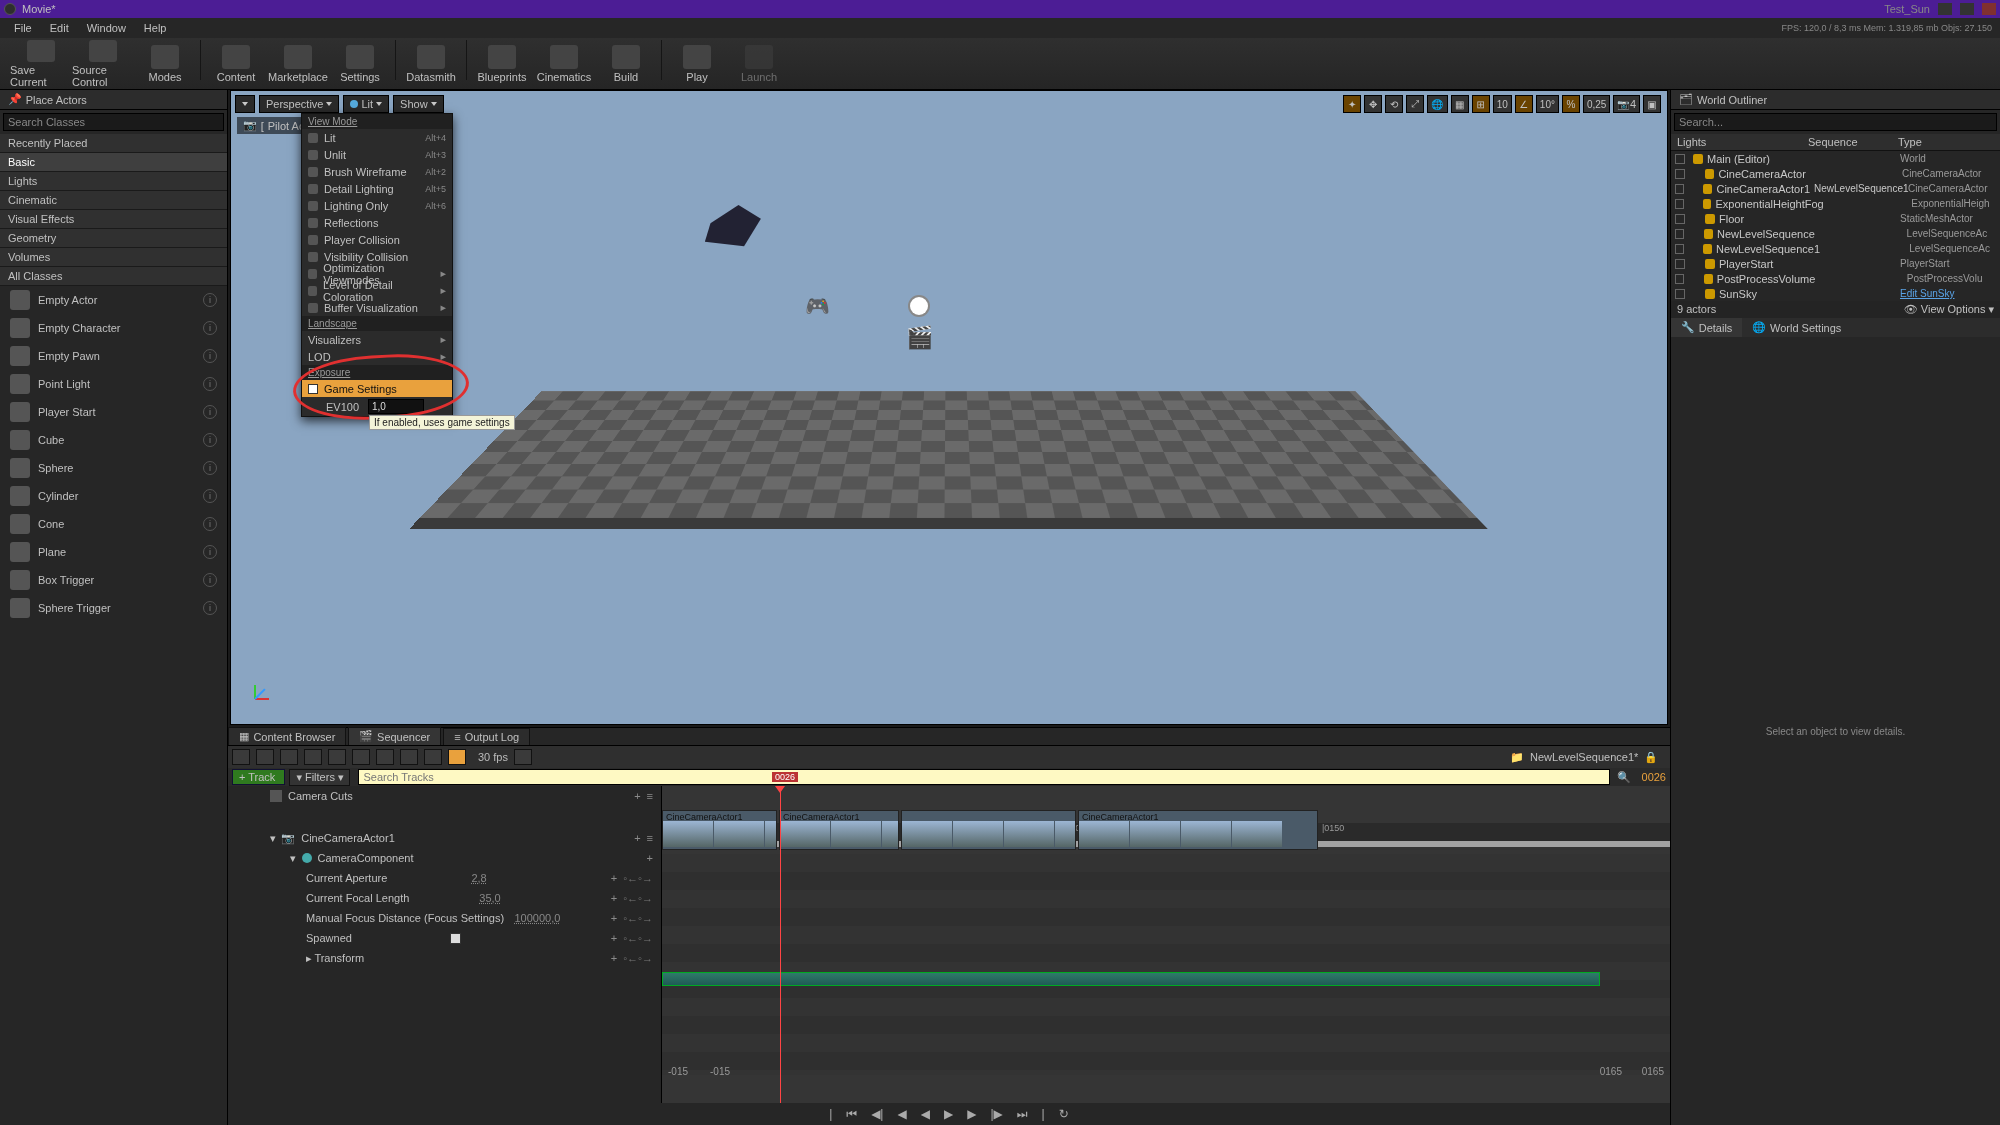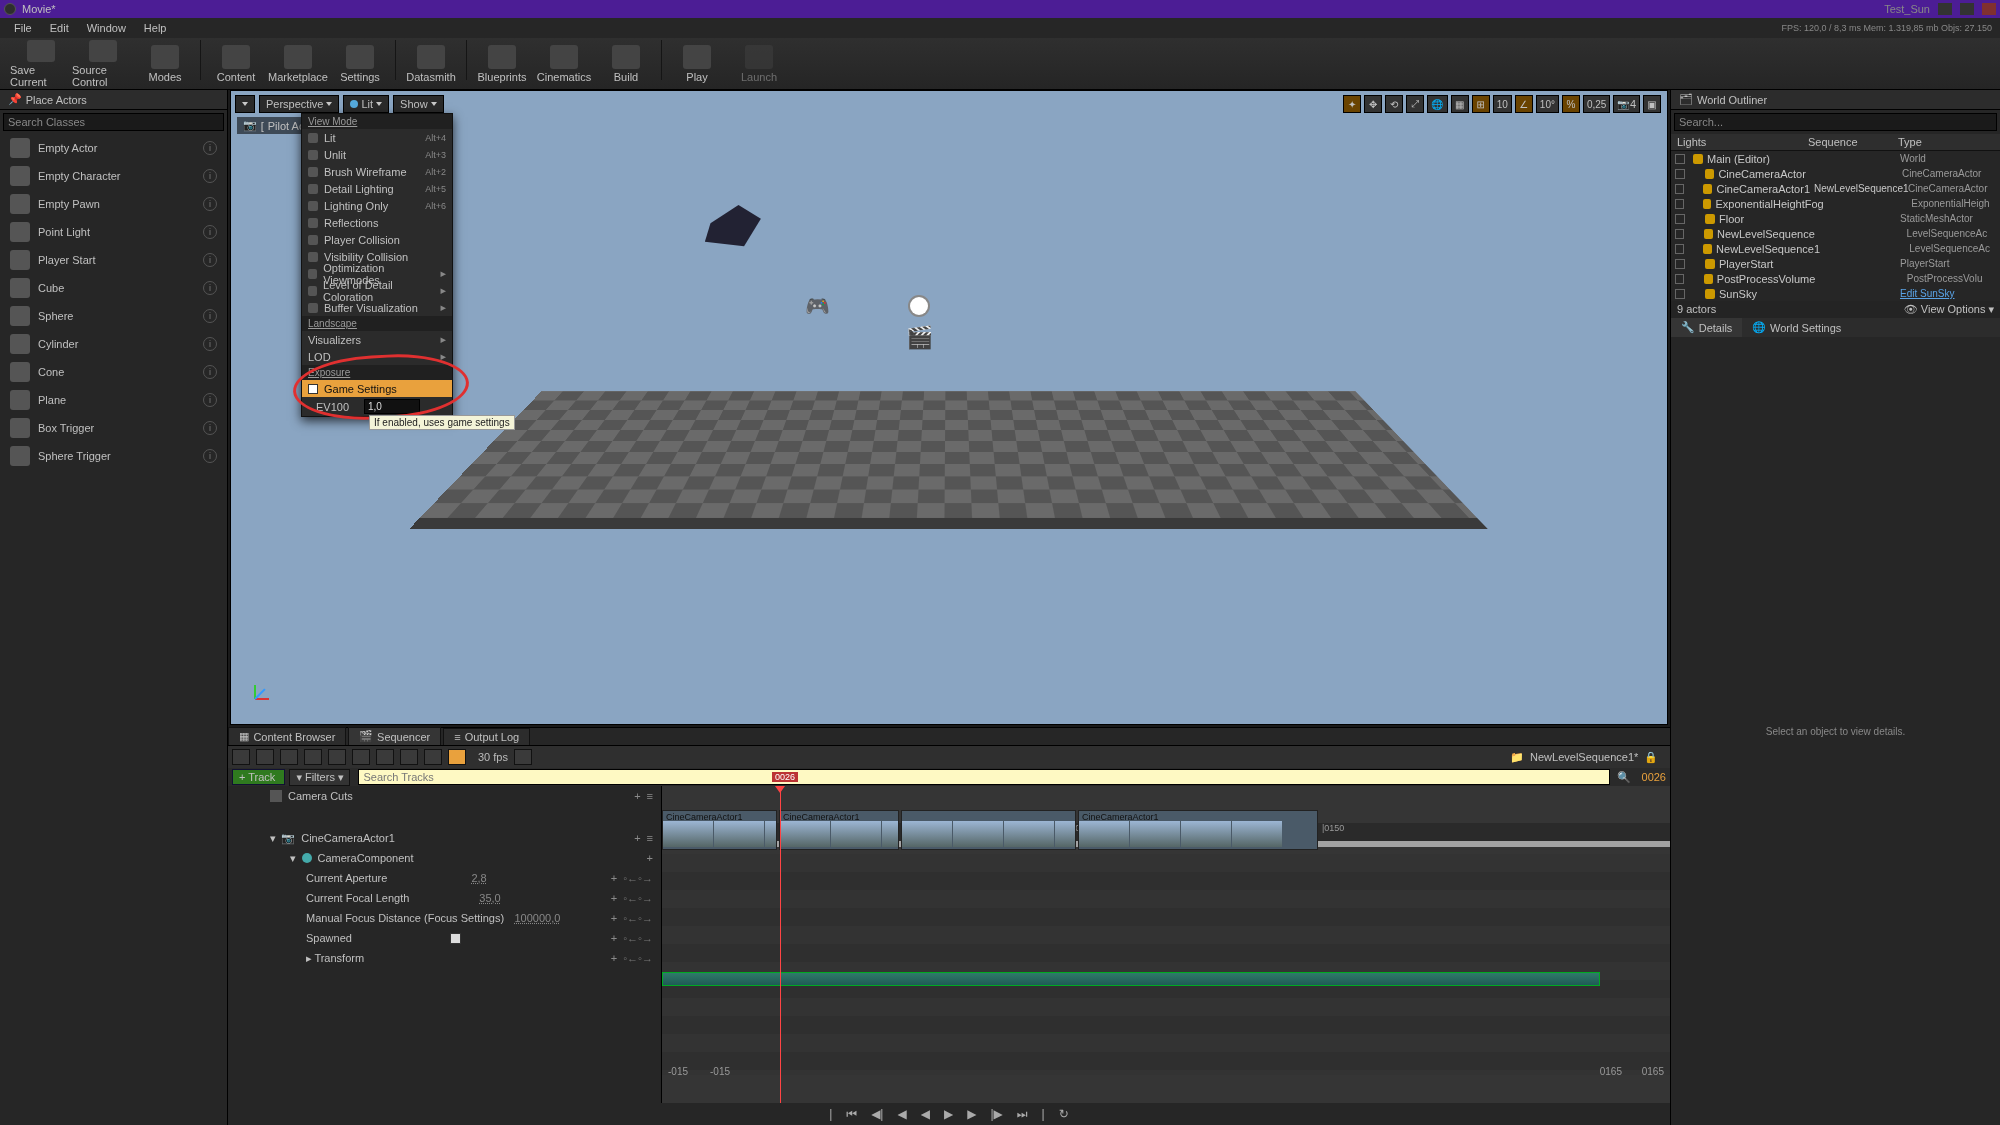--- a/index.html
+++ b/index.html
@@ -39,21 +39,21 @@
 .vtr.or { background:#6a4300;}
 .pilot { position:absolute; top:26px; left:6px; background:rgba(0,0,0,.55); padding:2px 6px; display:flex; align-items:center; gap:4px; z-index:4;}
 .viewmode-menu { position:absolute; top:22px; left:70px; width:152px; background:#2b2b2b; border:1px solid #111; box-shadow:0 4px 10px rgba(0,0,0,.7); z-index:20;}
 .vm-head { background:#202020; padding:2px 6px; color:#9a9a9a; font-size:10px;text-decoration:underline;}
 .vm-item { display:flex; align-items:center; gap:6px; padding:2px 6px; height:17px; position:relative;}
 .vm-item .dot{ width:10px;height:10px; background:#555; border-radius:2px;}
 .vm-item .sc{ margin-left:auto; color:#888; font-size:9px;}
 .vm-item .ar{ margin-left:auto; color:#888;}
 .vm-item.hl { background:#e9a13d; color:#111;}
 .vm-item.hl span{ color:#111;}
-.ev-row{ display:flex; align-items:center; gap:4px; padding:2px 14px; background:#2b2b2b;}
+.ev-row{ display:flex; align-items:center; gap:4px; padding:2px 24px; background:#2b2b2b;}
 .ev-row input{ width:56px; background:#111; border:1px solid #000; color:#ddd; padding:1px 3px; font-size:10px;}
 .tooltip{ position:absolute; left:138px; top:324px; background:#f4f4d8; color:#222; border:1px solid #999; padding:1px 4px; font-size:10px; z-index:25; white-space:nowrap;}
 .red-anno{ position:absolute; left:62px; top:264px; width:176px; height:64px; border:3px solid #e03030; border-radius:50%/55%; transform:rotate(-3deg); z-index:22; pointer-events:none;}
 .floor { position:absolute; left:18%; top:35%; width:64%; height:42%; background:
   linear-gradient(45deg,#555 25%,transparent 25%,transparent 75%,#555 75%),
   linear-gradient(45deg,#555 25%,#6a6a6a 25%,#6a6a6a 75%,#555 75%);
   background-size:48px 48px; background-position:0 0,24px 24px;
   transform:perspective(900px) rotateX(62deg) rotateZ(0deg);
   border-top:2px solid #7a7a7a; box-shadow:0 18px 0 0 #3a3a3a;
 }
@@ -204,20 +204,30 @@
 </div>
 
 <div class="main">
 
   <div class="leftpanel">
     <div class="panel-tab">
       <span>📌</span>
       <span>Place Actors</span>
     </div>
     <div class="search">Search Classes</div>
+    <div class="cats" id="cats">
+        <div class="cat">Recently Placed</div>
+        <div class="cat sel">Basic</div>
+        <div class="cat">Lights</div>
+        <div class="cat">Cinematic</div>
+        <div class="cat">Visual Effects</div>
+        <div class="cat">Geometry</div>
+        <div class="cat">Volumes</div>
+        <div class="cat">All Classes</div>
+      </div>
     <div class="actors" id="actors">
         <div class="actor">
           <div class="ai"></div>
           <span>Empty Actor</span>
           <div class="inf">i</div>
         </div>
         <div class="actor">
           <div class="ai"></div>
           <span>Empty Character</span>
           <div class="inf">i</div>

